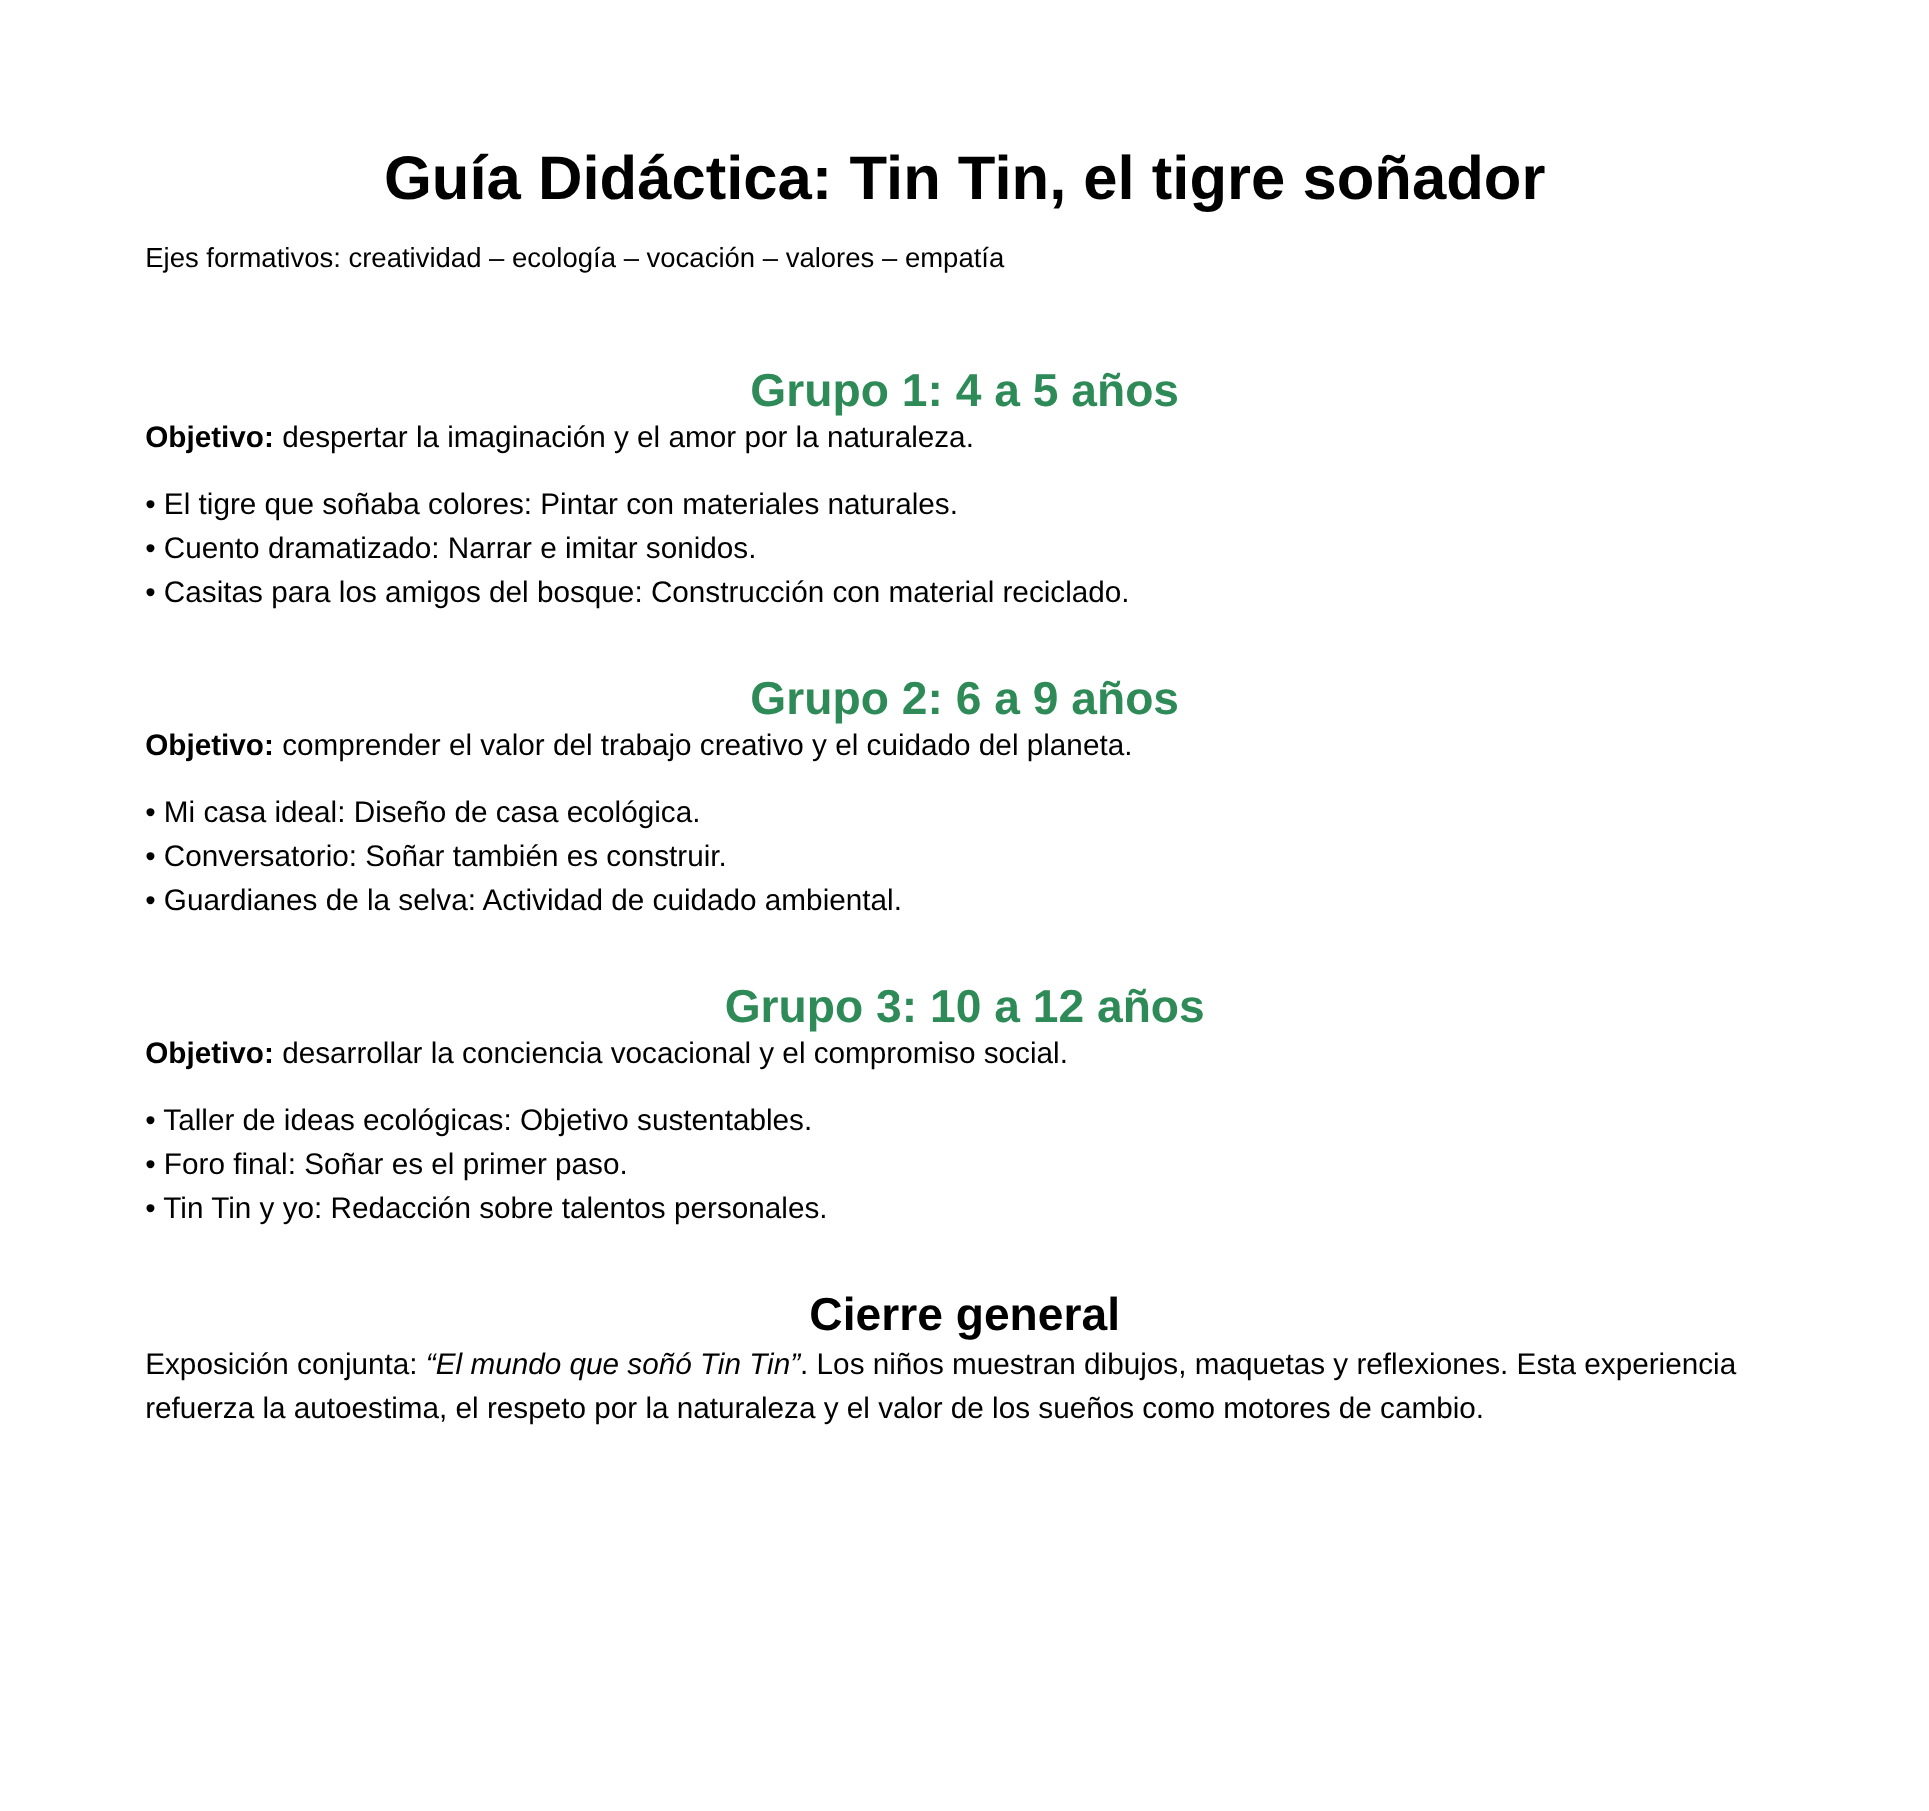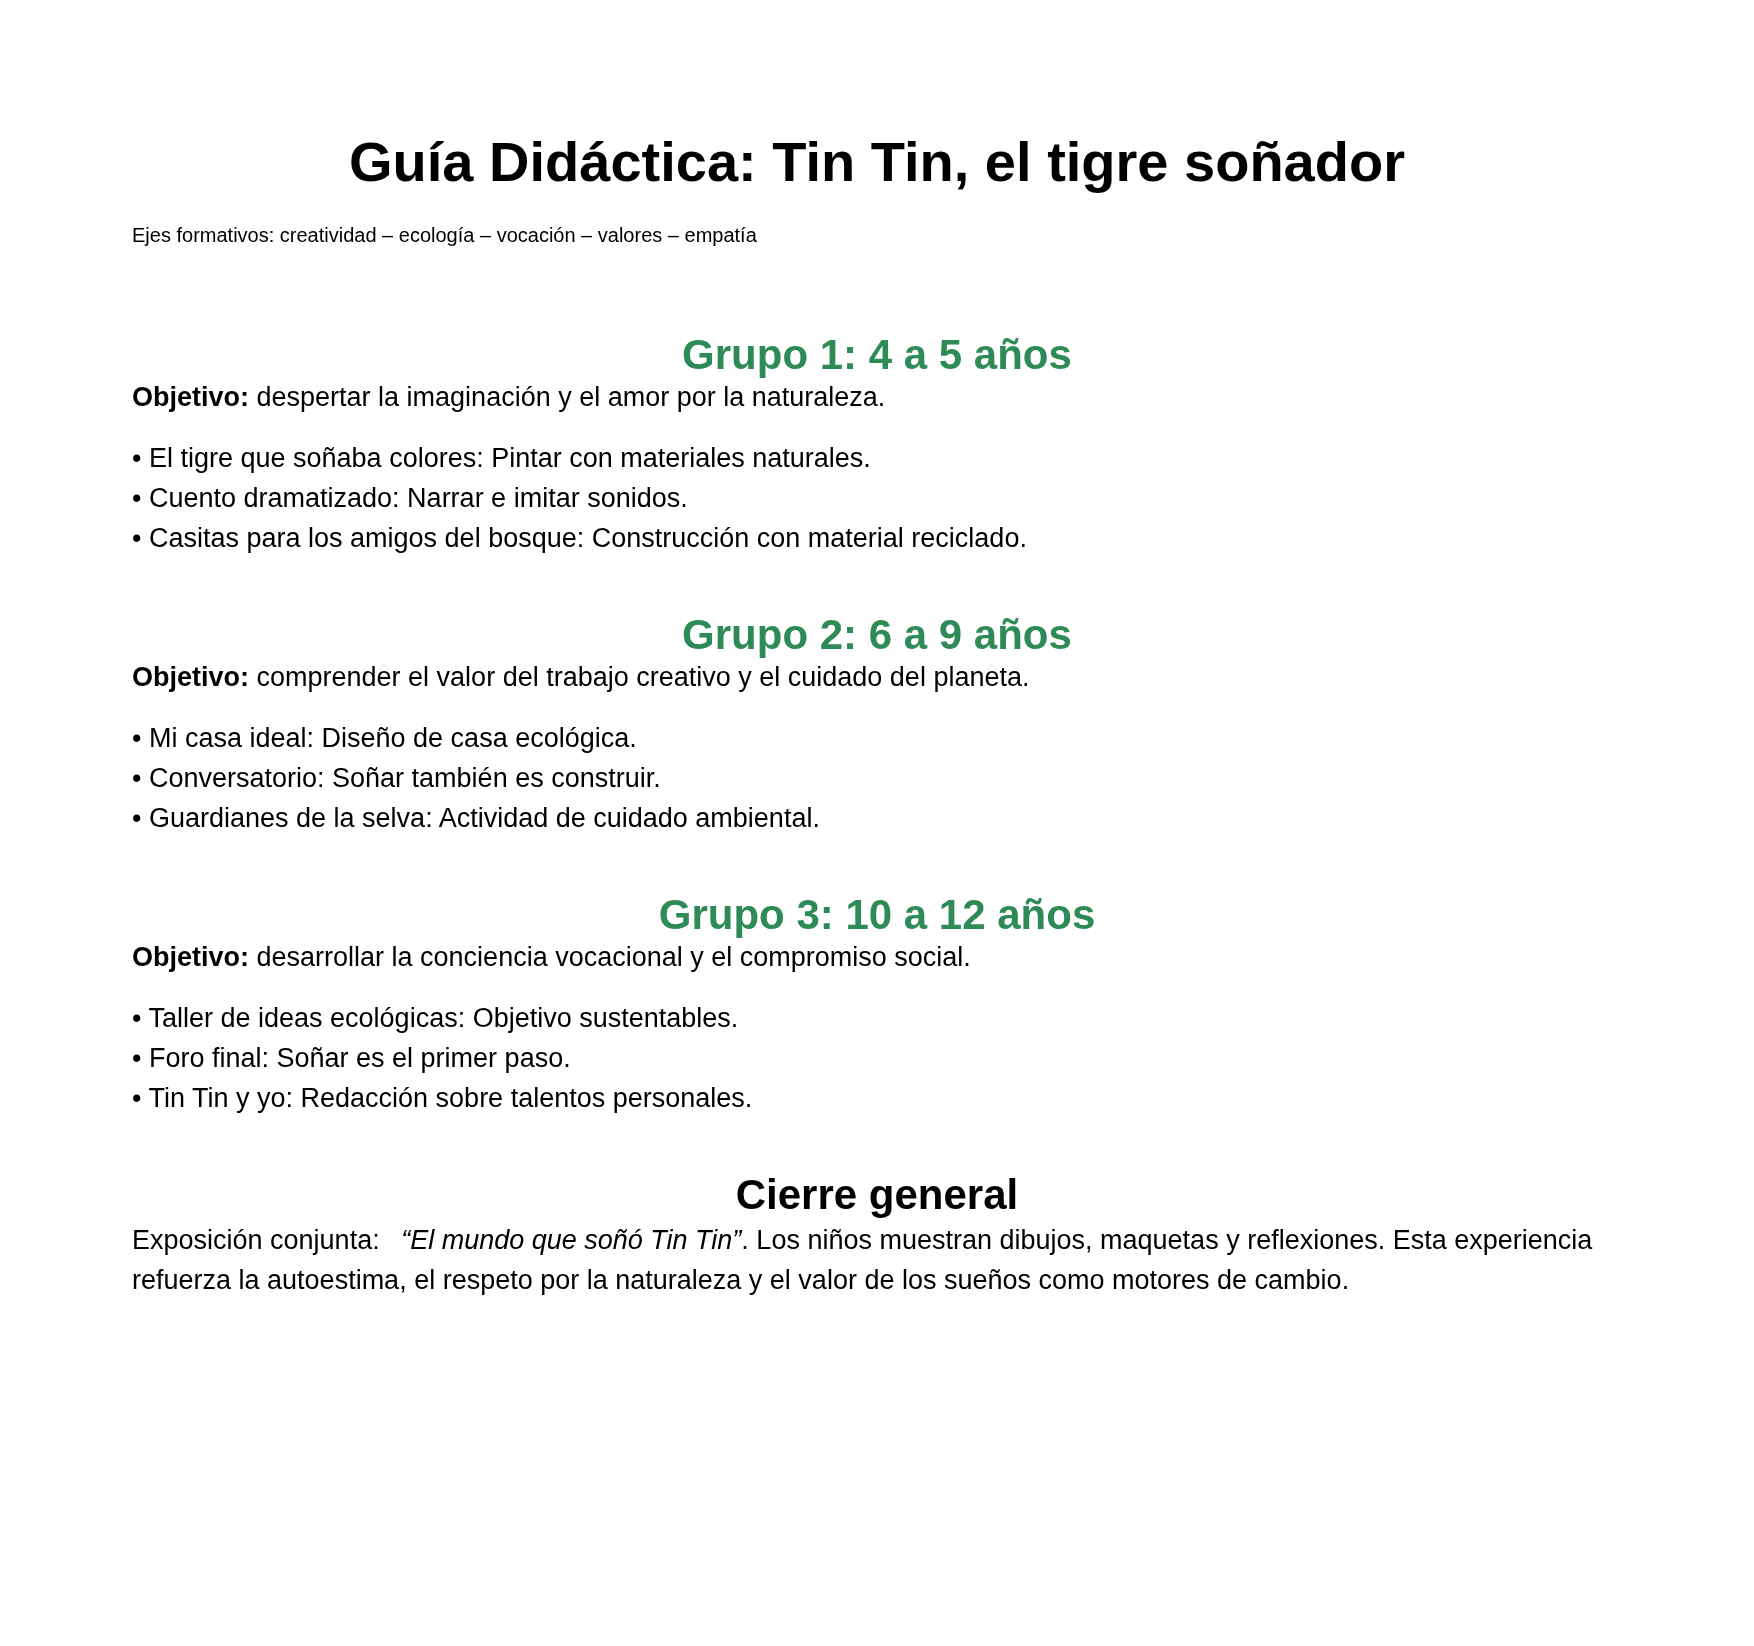--- a/index.html
+++ b/index.html
@@ -29,21 +29,21 @@
       text-align: center;
       font-weight: bold;
       font-size: 56px;
       line-height: 64px;
       margin: 0;
     }
     .axes {
       position: absolute;
       top: 218px;
       left: 0;
-      font-size: 20px;
+      font-size: 25px;
       line-height: 34px;
       margin: 0;
     }
     .section {
       position: absolute;
       left: 0;
       width: 1490px;
     }
     .section-heading {
       text-align: center;
@@ -72,21 +72,20 @@
       white-space: nowrap;
     }
     .closing-text {
       font-size: 27px;
       line-height: 40px;
       margin: 0;
       width: 1490px;
     }
     .closing-text em {
       font-style: italic;
-      margin-left: 14px;
     }
   </style>
 </head>
 <body>
 
 <div class="page">
 
   <h1 class="doc-title">Guía Didáctica: Tin Tin, el tigre soñador</h1>
 
   <p class="axes">Ejes formativos: creatividad – ecología – vocación – valores – empatía</p>

